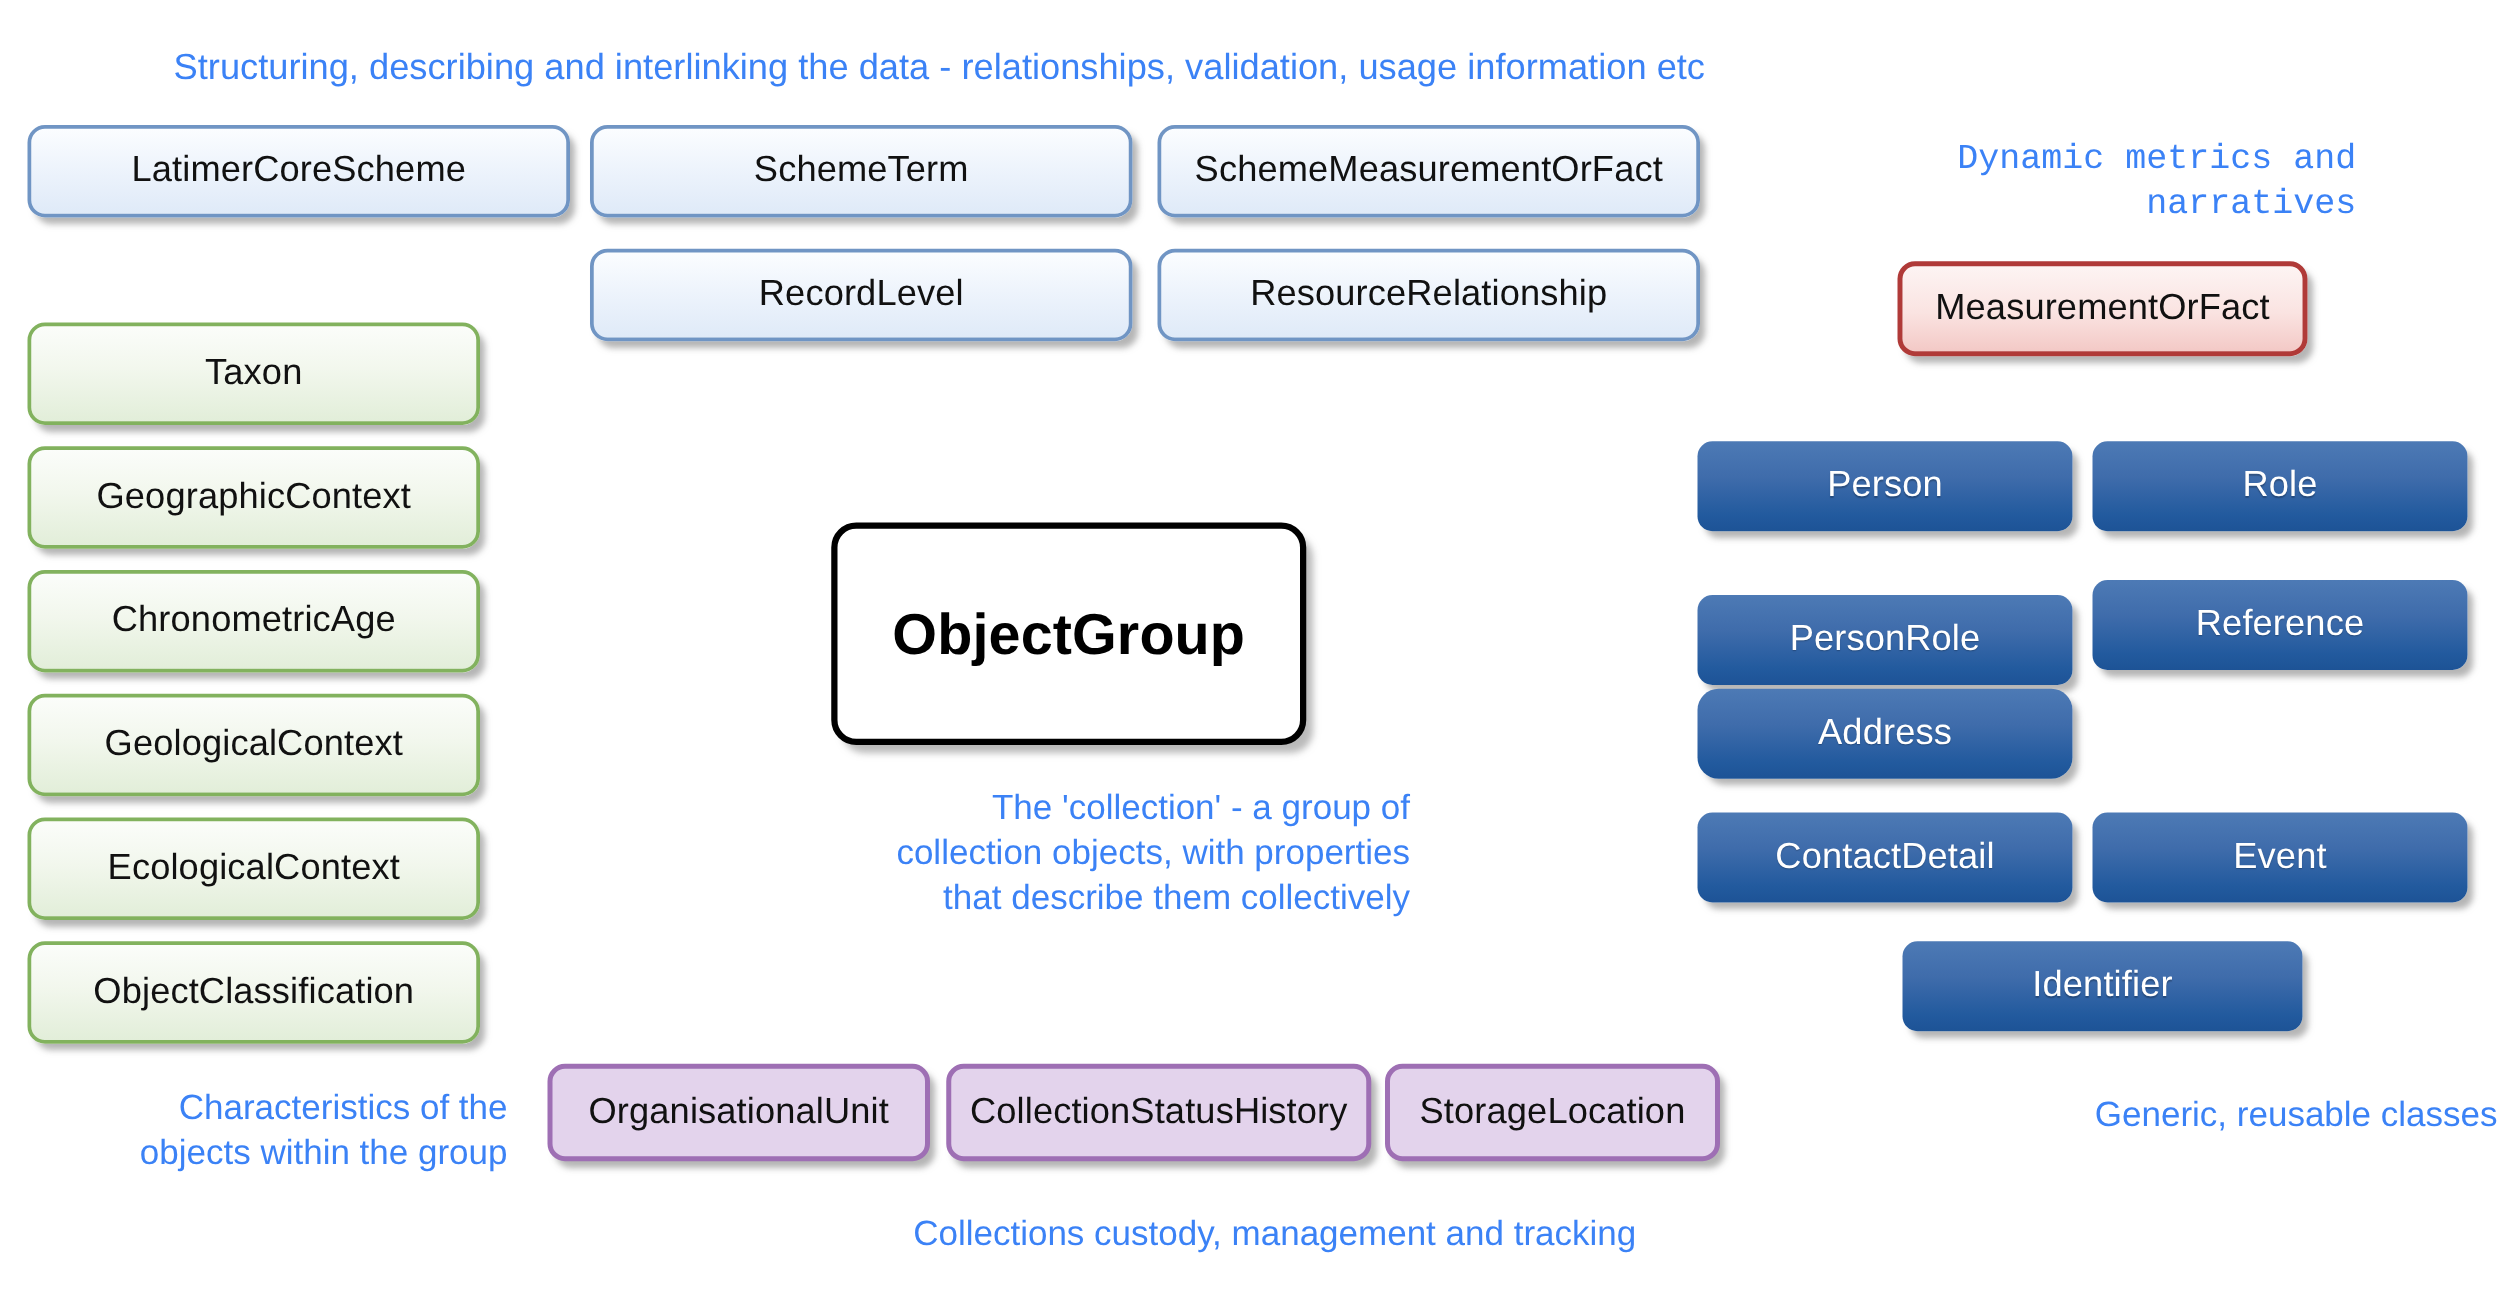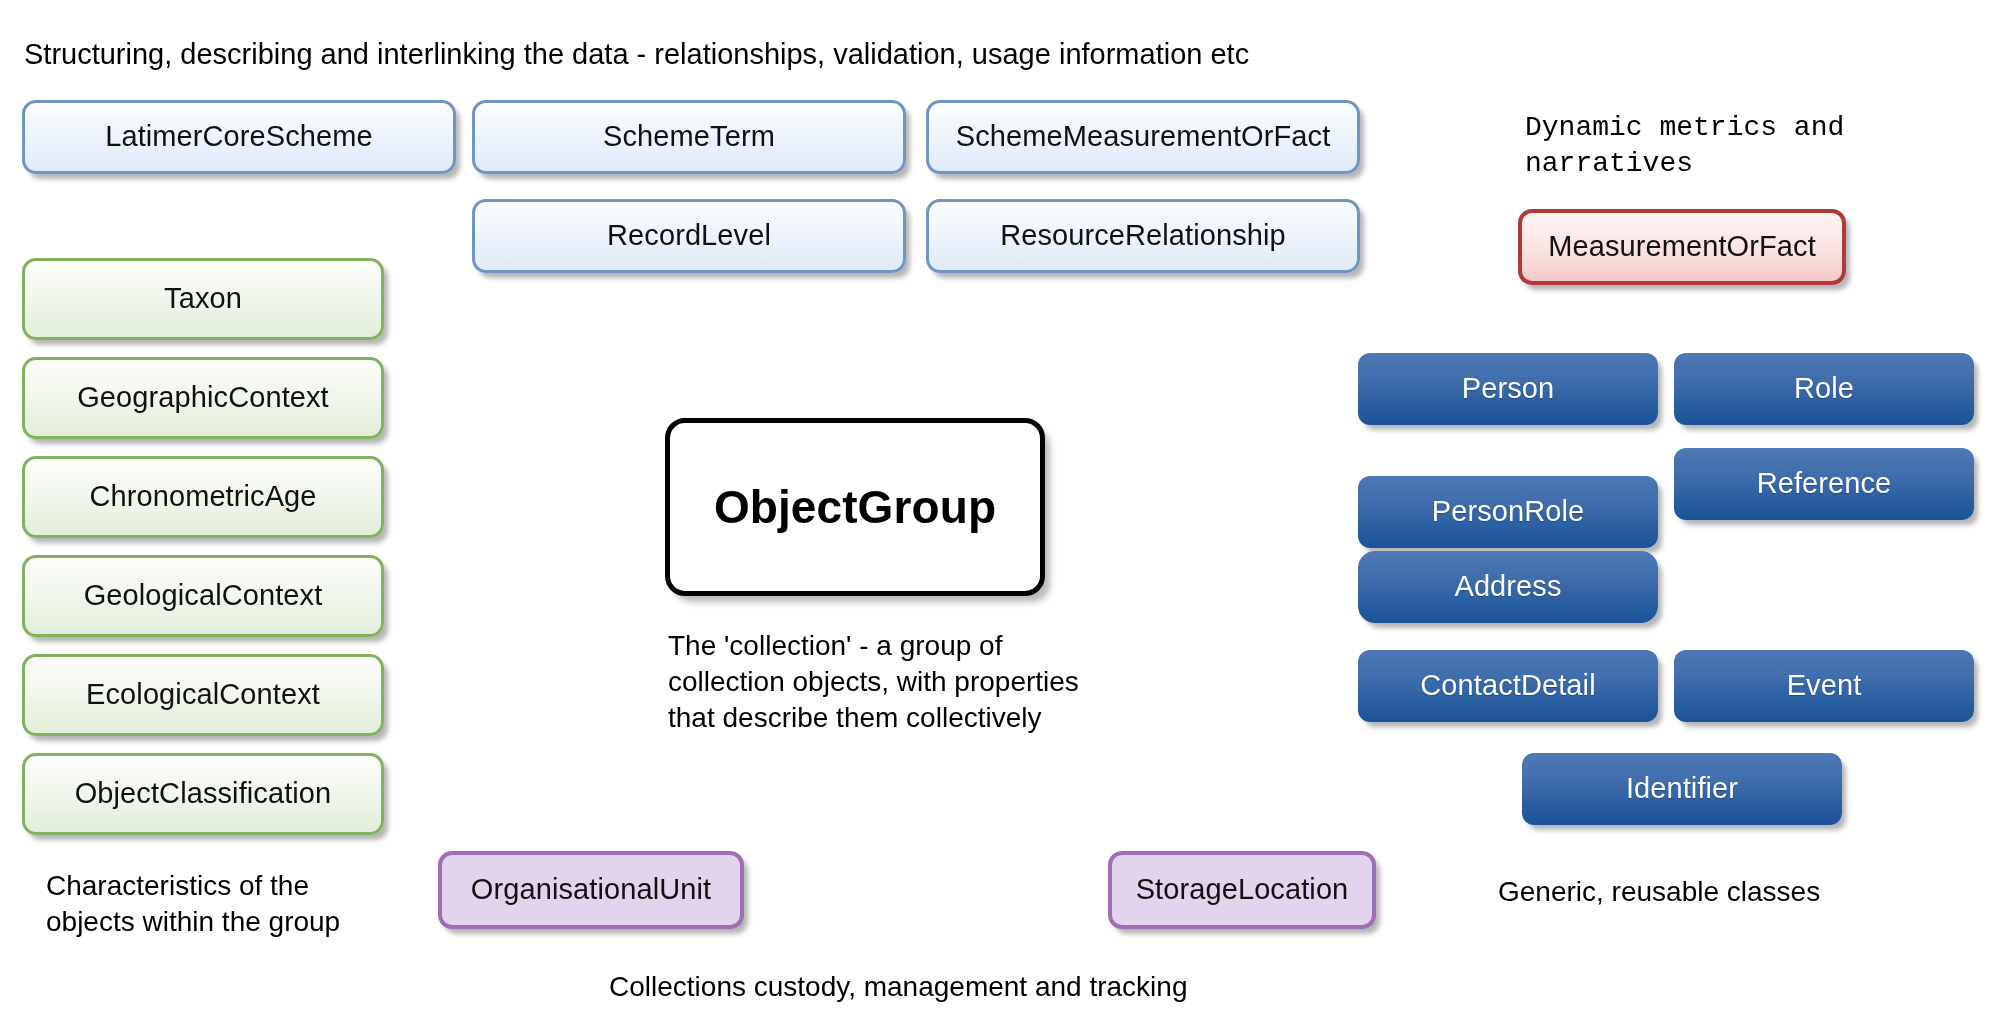--- a/index.html
+++ b/index.html
@@ -86,22 +86,23 @@
     font-size: 46px;
     color: #000000;
     box-shadow: 7px 8px 6px -2px rgba(140,140,140,0.6);
   }
 
   
   .caption {
     position: absolute;
     font-size: 28px;
     line-height: 1.28;
-    color: #000000;
+    color: #3b82f6;
     white-space: pre-line;
+    text-align: right;
   }
   .caption.top-banner { font-size: 29px; }
 </style>
 </head>
 <body>
 
 <div class="canvas">
 
   <div class="caption top-banner" style="left:24px; top:36px; width:1340px;">Structuring, describing and interlinking the data - relationships, validation, usage information etc</div>
 
@@ -140,33 +141,34 @@
   <div class="caption" style="left:668px; top:628px; width:460px;">The 'collection' - a group of
 collection objects, with properties
 that describe them collectively</div>
 
   <div class="node blue-solid" style="left:1358px; top:353px; width:300px; height:72px;">Person</div>
 
   <div class="node blue-solid" style="left:1674px; top:353px; width:300px; height:72px;">Role</div>
 
   <div class="node blue-solid" style="left:1358px; top:476px; width:300px; height:72px;">PersonRole</div>
 
-  <div class="node blue-solid" style="left:1674px; top:448px; width:300px; height:72px;">Reference</div>
+  <div class="node blue-solid" style="left:1674px; top:464px; width:300px; height:72px;">Reference</div>
 
   <div class="node blue-solid" style="left:1358px; top:551px; width:300px; height:72px;border-radius:17px;">Address</div>
 
 
   <div class="node blue-solid" style="left:1358px; top:650px; width:300px; height:72px;">ContactDetail</div>
 
   <div class="node blue-solid" style="left:1674px; top:650px; width:300px; height:72px;">Event</div>
 
   <div class="node blue-solid" style="left:1522px; top:753px; width:320px; height:72px;">Identifier</div>
 
   <div class="caption" style="left:1498px; top:874px; width:500px;">Generic, reusable classes</div>
 
   <div class="node purple" style="left:438px; top:851px; width:306px; height:78px;">OrganisationalUnit</div>
 
+  <div class="node purple" style="left:757px; top:851px; width:340px; height:78px;">CollectionStatusHistory</div>
 
   <div class="node purple" style="left:1108px; top:851px; width:268px; height:78px;">StorageLocation</div>
 
   <div class="caption" style="left:598px; top:969px; width:700px;margin-left:11px;">Collections custody, management and tracking</div>
 
 </div>
 
 </body></html>

